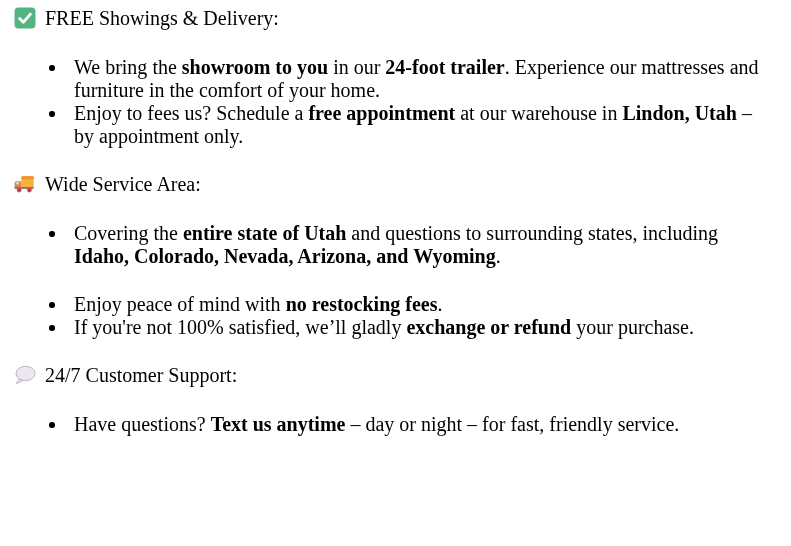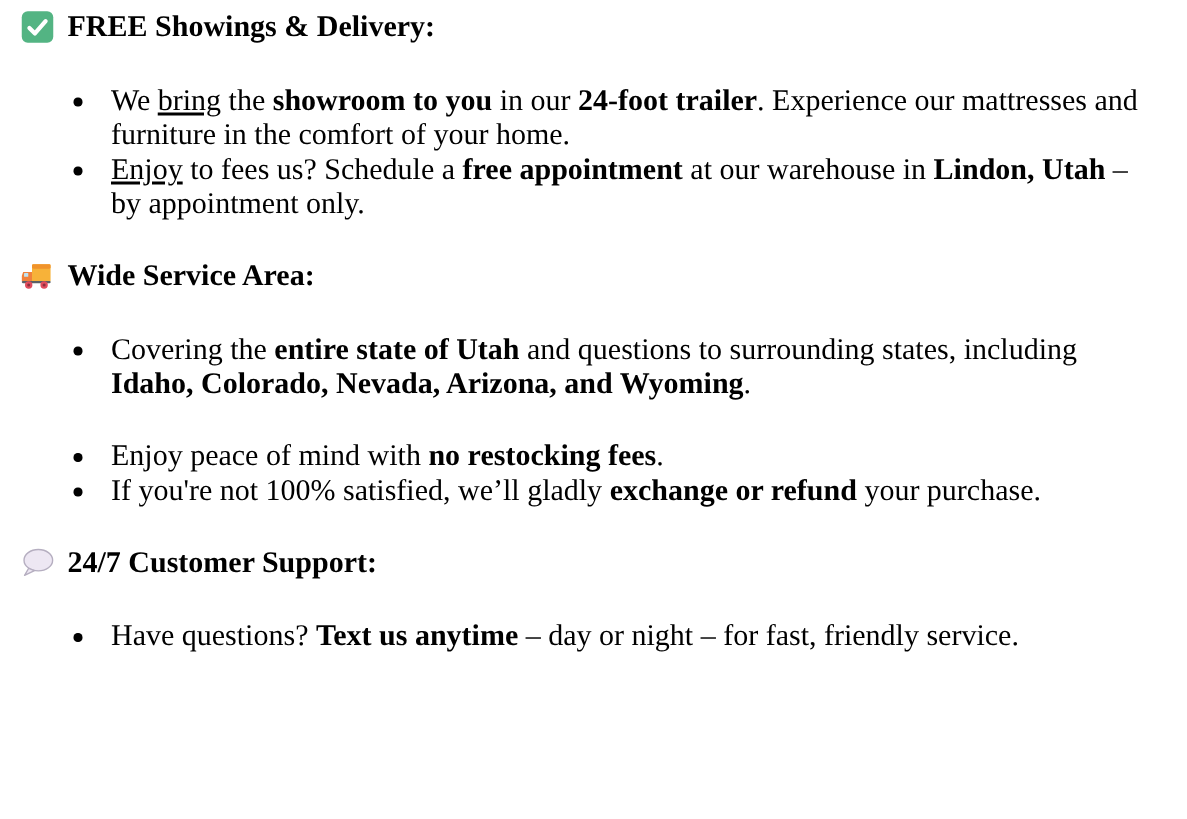--- a/index.html
+++ b/index.html
@@ -7,21 +7,21 @@
     width: 791px; height: 546px;
     background: #ffffff; color: #000000;
     font-family: "Liberation Serif", serif;
     font-size: 20px;
     box-sizing: border-box;
     padding: 5px 8px 0 14px;
     overflow: hidden;
   }
   .section-heading {
     display: flex; align-items: center; gap: 9px;
-    font-weight: bold; line-height: 26px;
+    font-weight: normal; line-height: 26px;
     margin: 0;
   }
   .icon {
     width: 22px; height: 22px; flex: 0 0 auto;
     display: inline-flex; align-items: center; justify-content: center;
   }
   .icon svg { width: 22px; height: 22px; display: block; }
   ul.bullet-list {
     list-style: none;
     margin: 25px 0 23px 0;
@@ -35,21 +35,21 @@
   }
   ul.bullet-list li::before {
     content: "";
     position: absolute;
     left: -25px; top: 9px;
     width: 5.5px; height: 5.5px;
     border-radius: 50%;
     background: #000;
   }
   .seg-bold { font-weight: bold; }
-  .seg-underline { text-decoration: underline; text-underline-offset: 2px; text-align: center; }
+  .seg-underline { text-underline-offset: 2px; text-align: center; }
 </style>
 </head>
 <body>
 
 <main>
     <div class="section-heading">
       <span class="icon">
         <svg viewBox="0 0 22 22">
           <rect x="0.5" y="0.5" width="21" height="21" rx="4" fill="#53b483"></rect>
           <path d="M5.6 11.6 L9.3 15.3 L16.4 7.1" stroke="#ffffff" stroke-width="2.8" fill="none" stroke-linecap="round" stroke-linejoin="round"></path>

